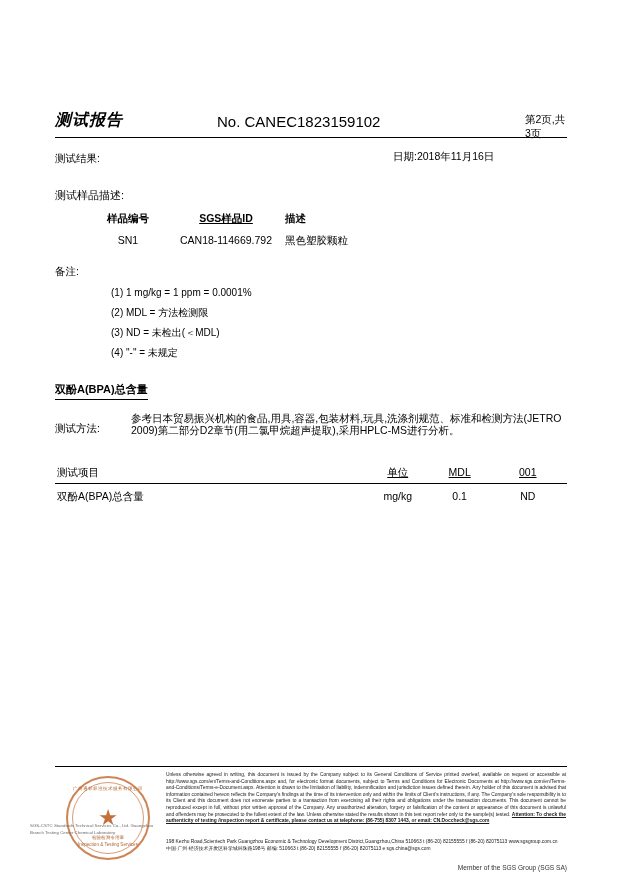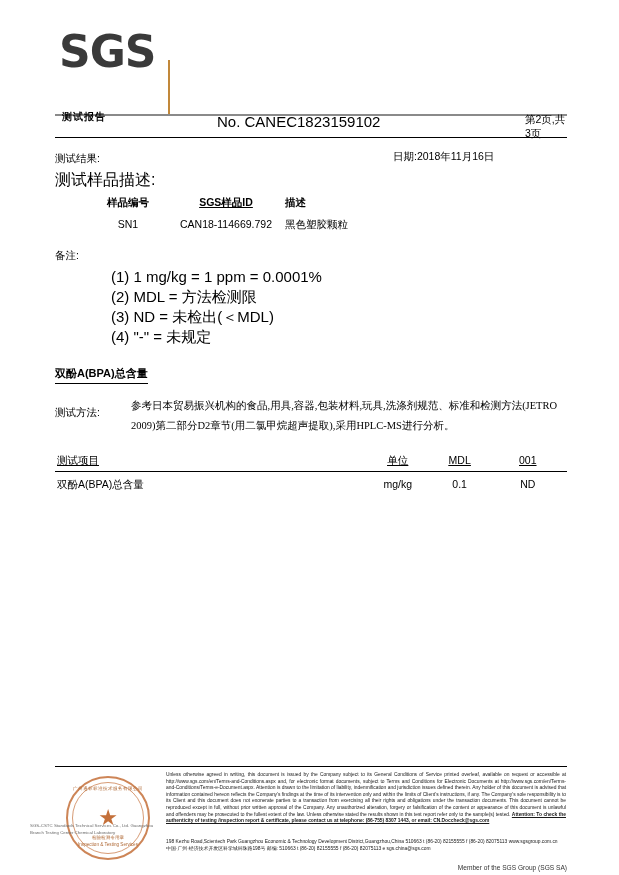--- a/index.html
+++ b/index.html
@@ -48,26 +48,27 @@
     background: #c2883a;
   }
   
   .title-row {
     position: absolute;
     left: 55px; top: 108px;
     width: 512px;
     height: 28px;
   }
   .report-title {
-    font-size: 10px;
+    font-size: 16px;
     font-weight: bold;
     color: #000;
     position: absolute;
-    left: 7px; top: 2px;
+    left: 0; top: 2px;
     letter-spacing: 1px;
+    font-style: italic;
   }
   .report-no {
     position: absolute;
     left: 162px; top: 5px;
     font-size: 15px;
   }
   .report-date {
     position: absolute;
     left: 338px; top: 5px;
     font-size: 10.5px;
@@ -87,21 +88,21 @@
   
   .body-area {
     position: absolute;
     left: 55px; top: 146px;
     width: 512px;
     font-size: 10.5px;
     line-height: 17px;
   }
   .line { margin: 0 0 4px 0; }
   .results-label { margin-top: 4px; font-size: 10.5px; }
-  .sample-desc { margin-top: 4px; font-size: 16px; }
+  .sample-desc { margin-top: 20px; font-size: 11px; }
 
   table.sampletbl {
     margin-top: 6px;
     border-collapse: collapse;
     font-size: 10.5px;
     margin-left: 30px;
   }
   table.sampletbl th {
     font-weight: bold;
     text-align: left;
@@ -111,21 +112,21 @@
   table.sampletbl th.c1 { width: 86px; text-align: center; }
   table.sampletbl th.c2 { width: 110px; text-align: center; text-decoration: underline;}
   table.sampletbl th.c3 { width: 150px; text-align: left; padding-left: 4px;}
   table.sampletbl td { padding: 2px 0 0 0; font-size: 10.5px; }
   table.sampletbl td.c1 { text-align: center; }
   table.sampletbl td.c2 { text-align: center; }
   table.sampletbl td.c3 { text-align: left; padding-left: 4px;}
 
   .remark-label { margin-top: 14px; }
   .remark-list { margin: 4px 0 0 0; padding: 0; list-style: none; }
-  .remark-list li { margin: 3px 0 0 56px; font-size: 15px; }
+  .remark-list li { margin: 3px 0 0 56px; font-size: 10px; }
 
   .section-title {
     margin-top: 20px;
     font-size: 11px;
     font-weight: bold;
     display: inline-block;
     border-bottom: 1px solid #000;
     padding-bottom: 1px;
   }
   .method-block {
@@ -134,37 +135,35 @@
     min-height: 36px;
   }
   .method-label {
     position: absolute;
     left: 0; top: 8px;
     font-size: 10.5px;
   }
   .method-text {
     margin-left: 76px;
     font-size: 10.5px;
-    line-height: 20px;
-    font-family: Liberation Serif, serif;
+    line-height: 12px;
   }
 
   
   .res-table {
     margin-top: 16px;
     width: 512px;
     border-collapse: collapse;
     font-size: 10.5px;
   }
   .res-table thead th {
     font-weight: normal;
     text-align: left;
     padding: 0 0 2px 0;
     border-bottom: 1px solid #000;
-    text-decoration: underline;
   }
   .res-table thead th.item { width: 300px; padding-left: 2px;}
   .res-table thead th.unit { width: 64px; text-align: center; }
   .res-table thead th.mdl  { width: 56px; text-align: center; }
   .res-table thead th.val  { width: 76px; text-align: center; text-decoration: underline;}
   .res-table thead th.unit span,
   .res-table thead th.mdl span { text-decoration: underline; }
   .res-table tbody td {
     padding: 4px 0 0 0;
     font-size: 10.5px;
@@ -259,25 +258,20 @@
     right: 52px; top: 864px;
     font-size: 6.6px;
     color: #333;
   }
 </style>
 </head>
 <body>
 
 <div class="page">
 
-  <div class="header">
-    <span class="sgs-logo">SGS</span>
-    <div class="logo-tick"></div>
-    <div class="logo-rule"></div>
-  </div>
 
   <div class="title-row">
     <div class="report-title">测试报告</div>
     <div class="report-no">No. CANEC1823159102</div>
     <div class="report-date">日期:2018年11月16日</div>
     <div class="report-page">第2页,共3页</div>
   </div>
   <div class="title-rule"></div>
 
   <div class="body-area">

